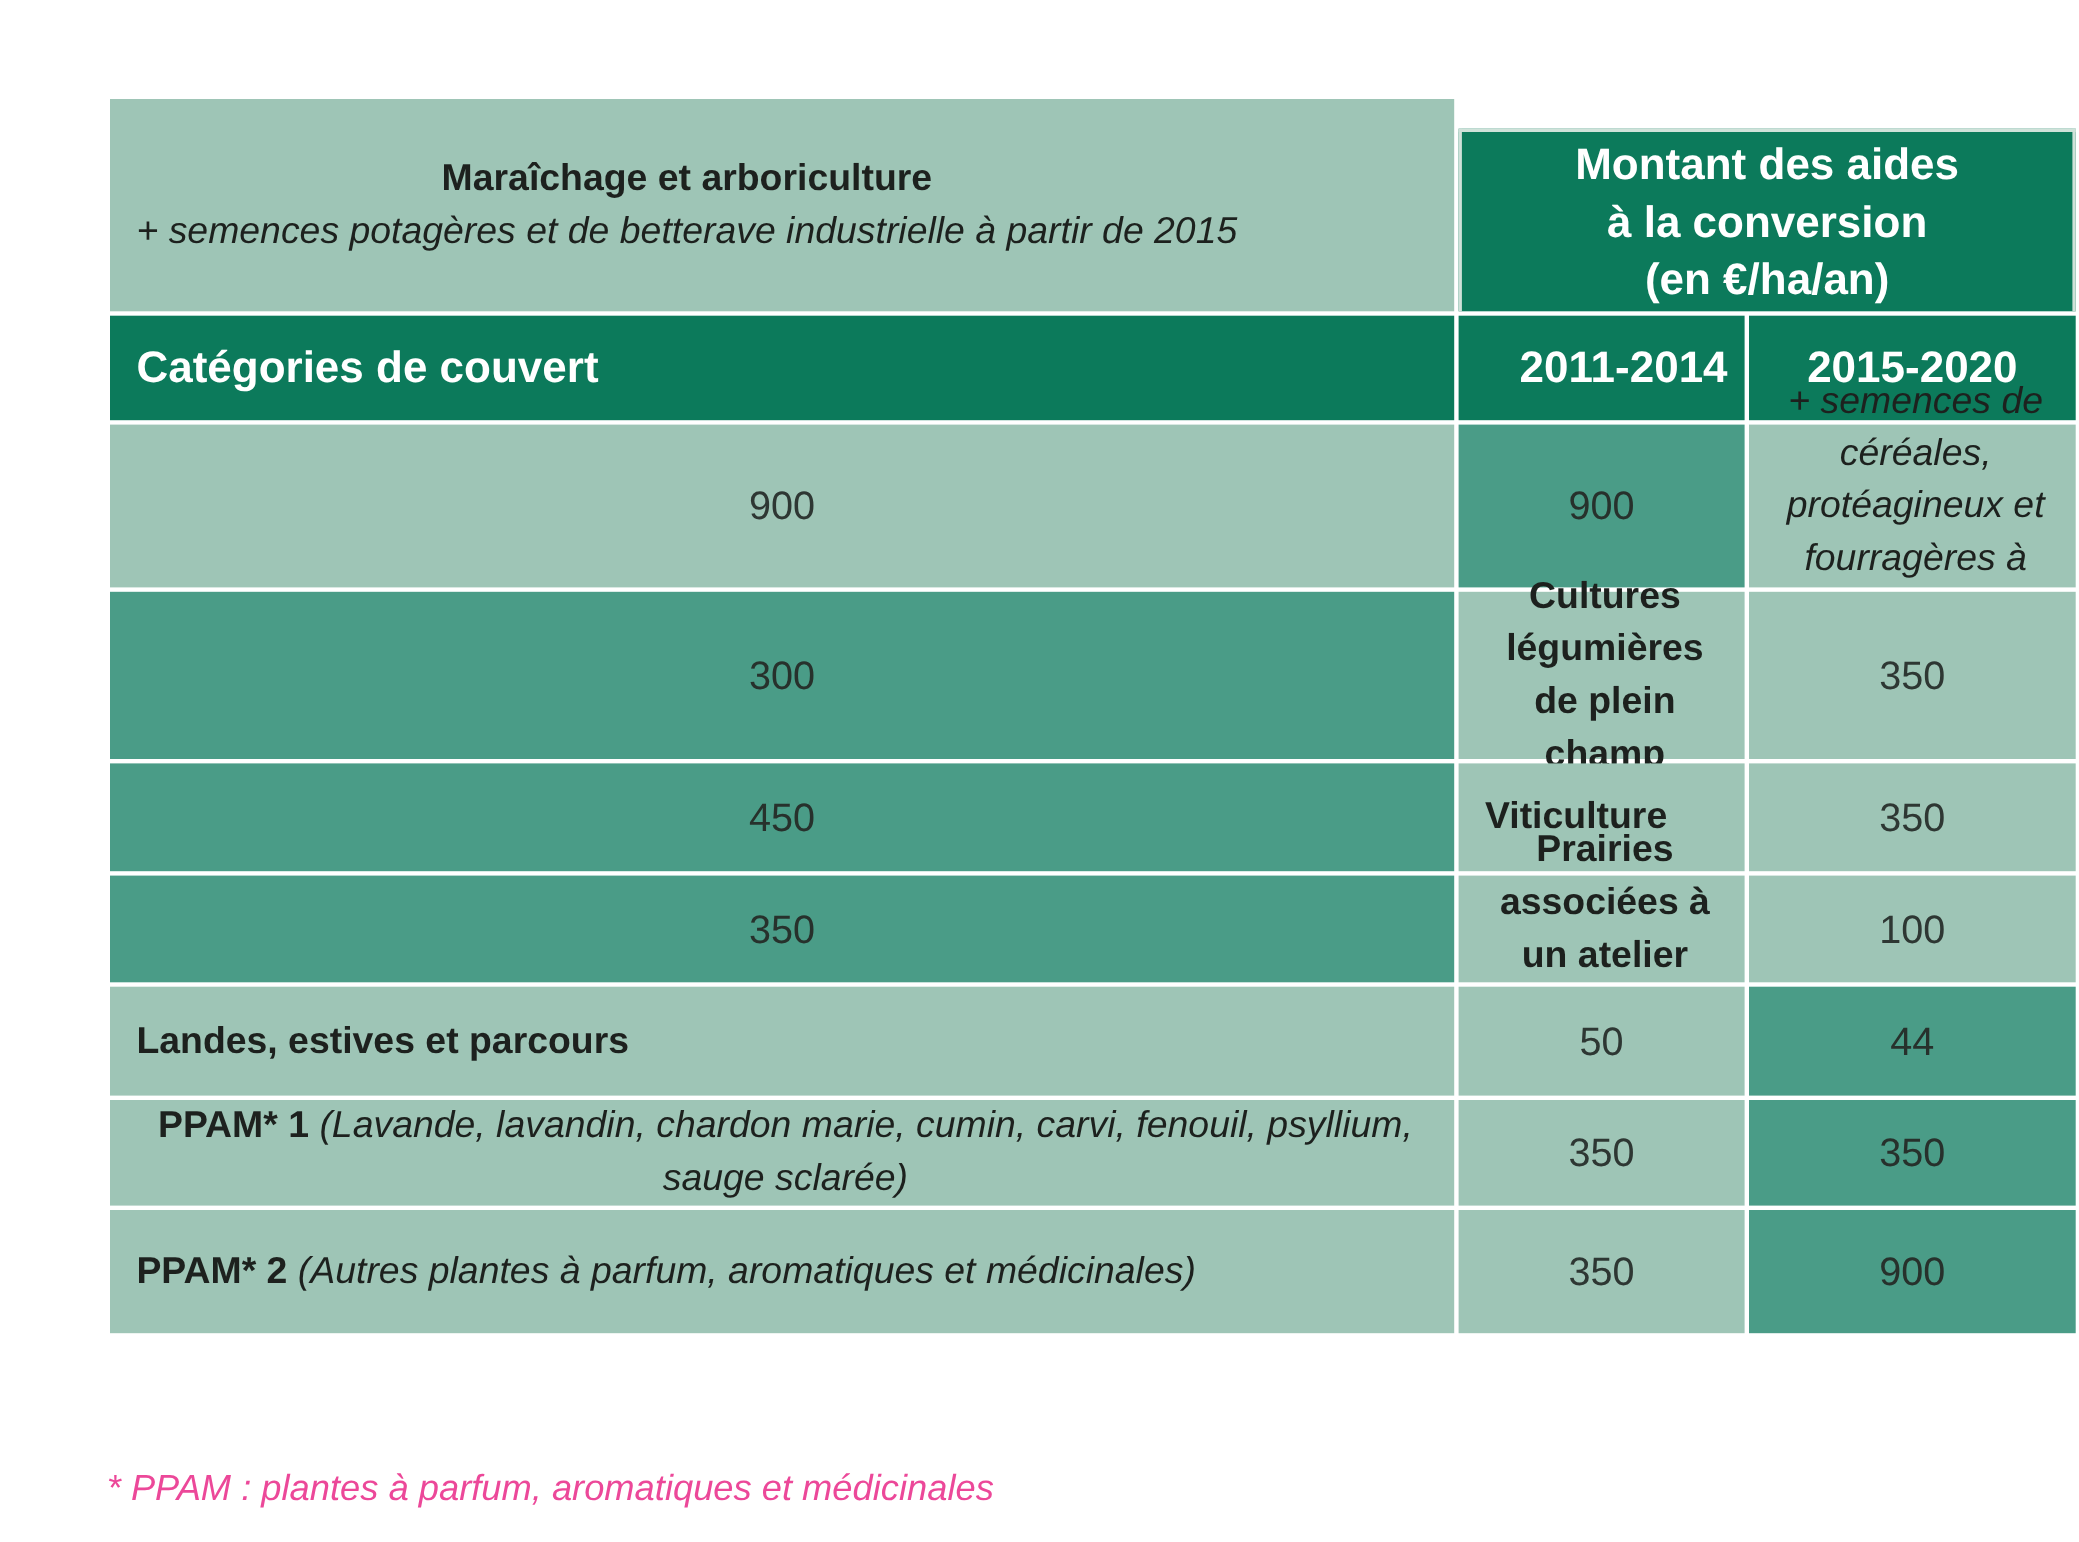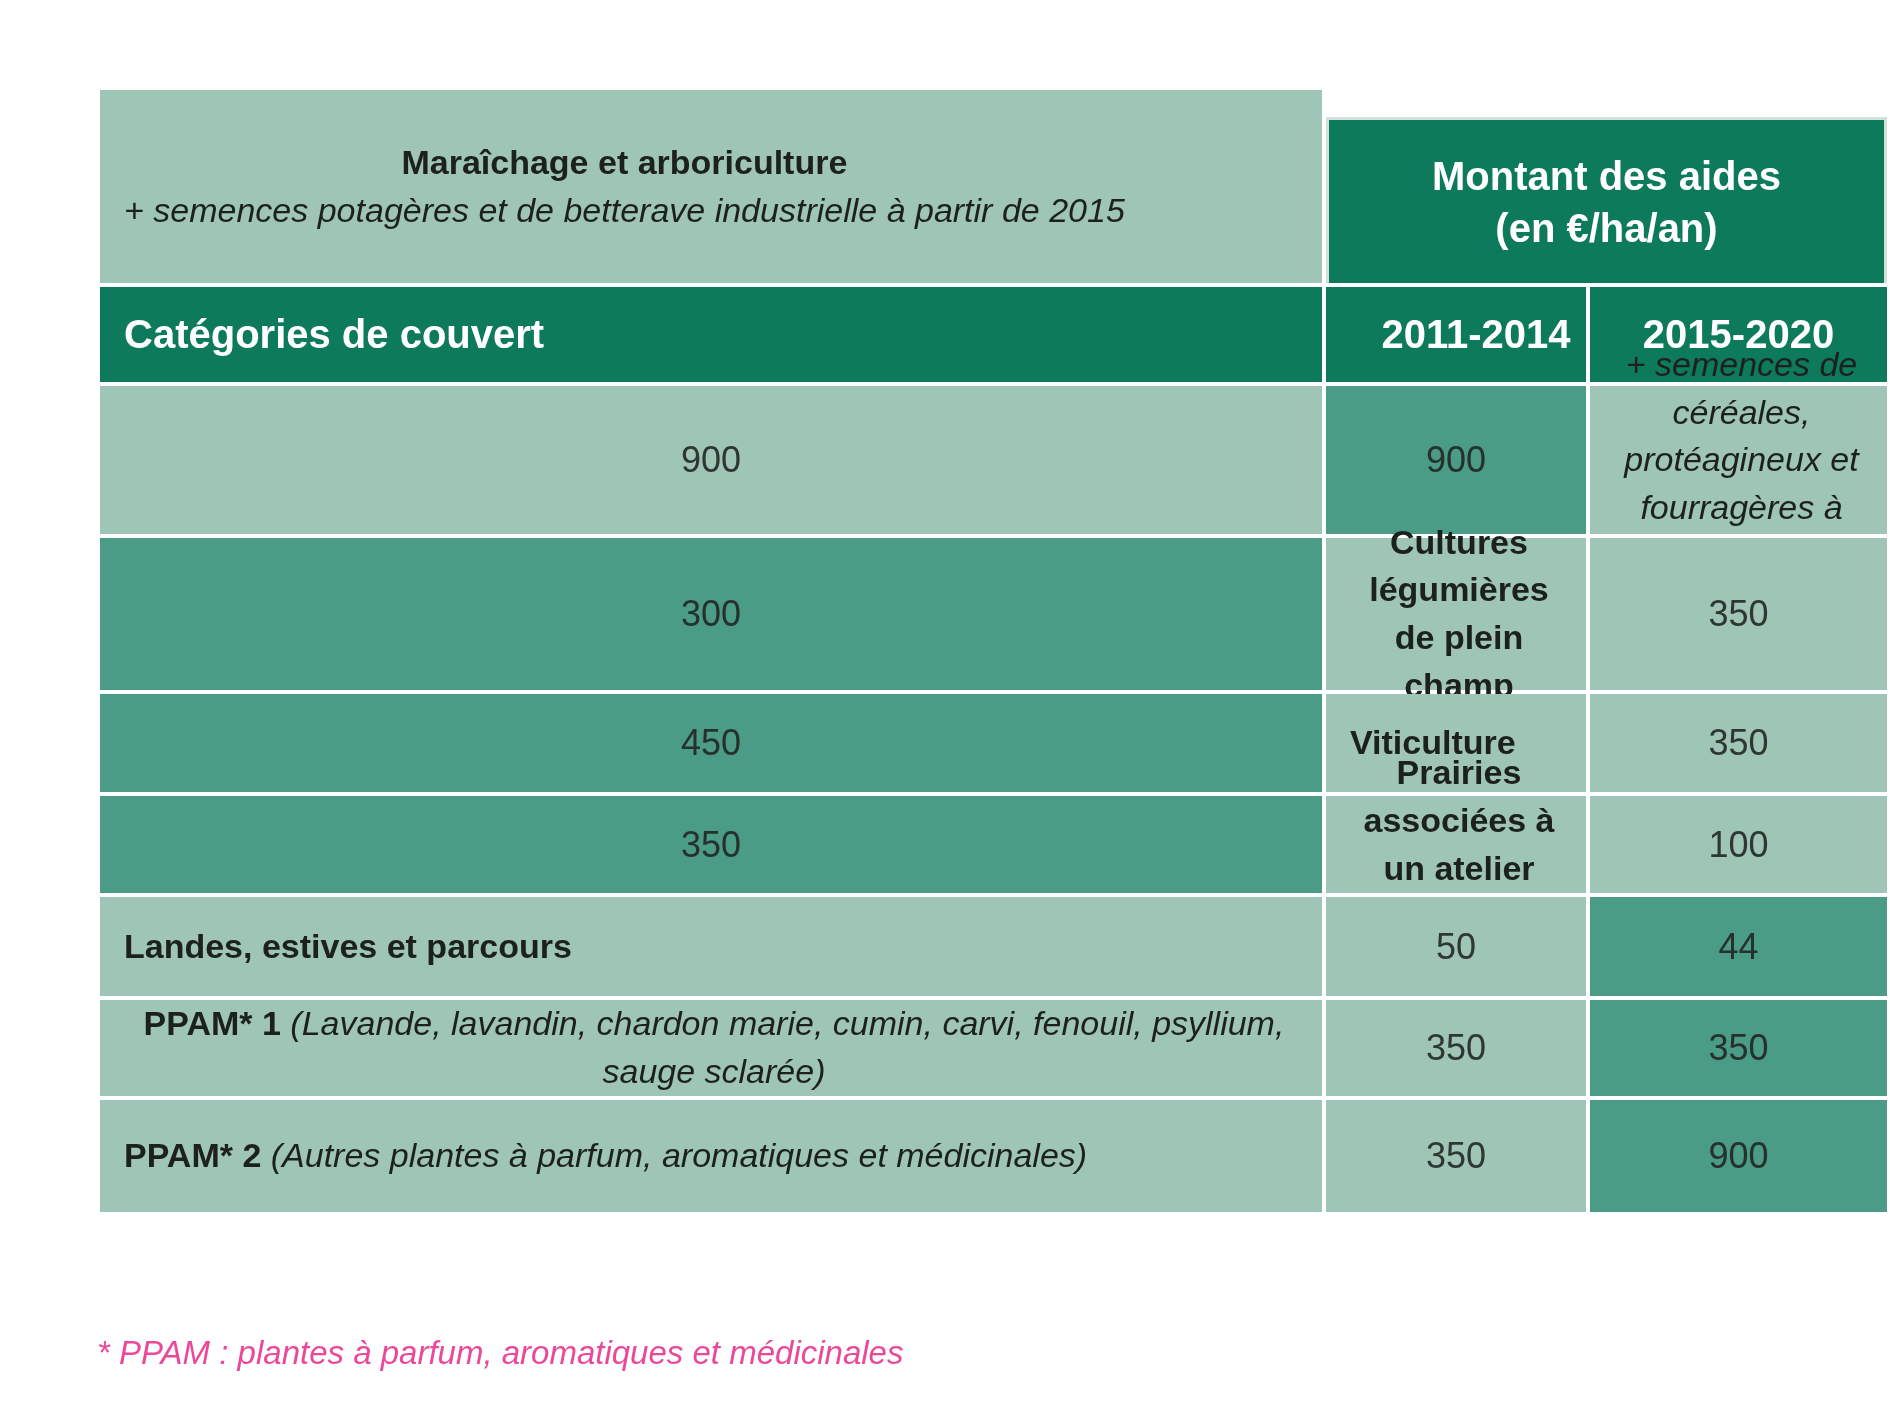--- a/index.html
+++ b/index.html
@@ -66,20 +66,21 @@
 </style>
 </head>
 <body>
 
 <div class="page">
 
   <div class="aid-table">
 
     <div class="cell span-header">
       <div>Montant des aides</div>
+      <div>à la conversion</div>
       <div>(en €/ha/an)</div>
     </div>
 
     <div class="cell head cat-head">Catégories de couvert</div>
     <div class="cell head period1">2011-2014</div>
     <div class="cell head period2">2015-2020</div>
 
     <div class="cell cat">
       <div class="cat-text"><span class="cat-title">Maraîchage et arboriculture</span><span class="cat-note block">+ semences potagères et de betterave industrielle à partir de 2015</span></div>
     </div>

